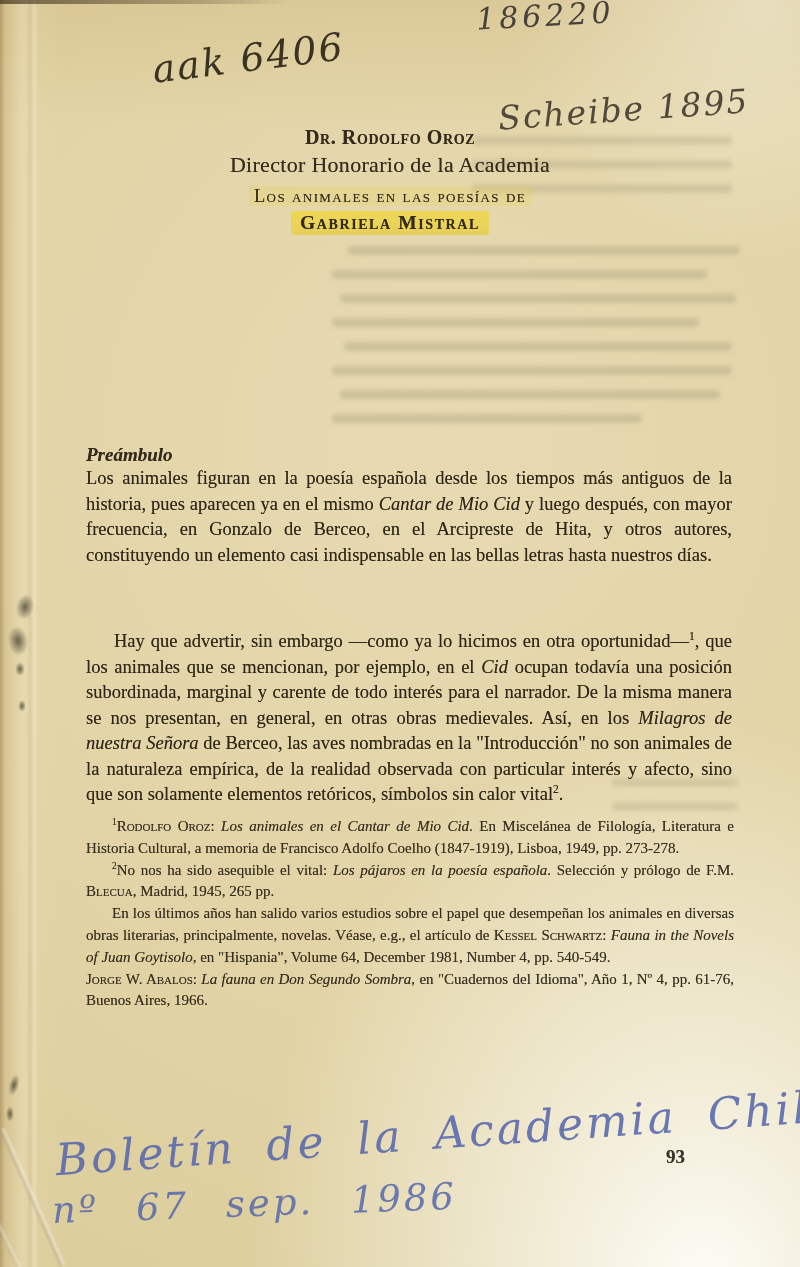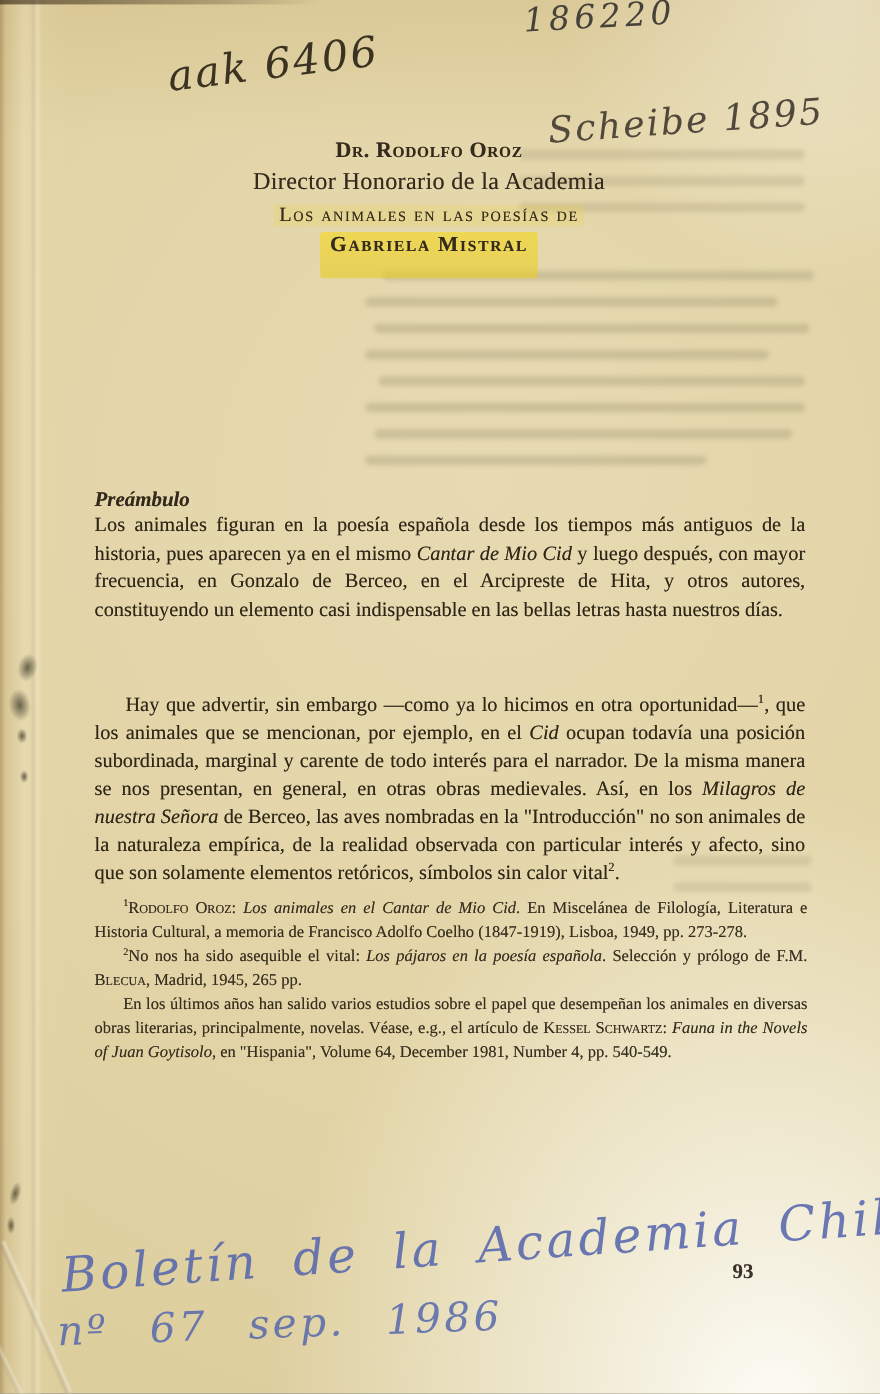--- a/index.html
+++ b/index.html
@@ -28,21 +28,21 @@
     position:absolute; left:40px; top:126px; width:700px;
     text-align:center; color:#342b1c;
   }
   .h-author{ font-size:20px; font-weight:700; letter-spacing:.6px; }
   .h-role{ font-size:22px; margin-top:3px; letter-spacing:.3px; }
   .h-title1{ font-size:18.5px; font-weight:400; letter-spacing:1.4px; margin-top:8px; }
   .h-title1 .hl-soft{ background:rgba(233,212,85,.28); padding:0 5px; border-radius:2px; }
   .h-title2{ font-size:19.5px; font-weight:700; letter-spacing:1.6px; margin-top:5px; }
   .h-title2 .hl-strong{
     background:linear-gradient(rgba(241,216,60,.78), rgba(231,203,48,.66));
-    padding:1px 9px 20px 9px; border-radius:3px;text-align:right;
+    padding:1px 9px 2px 9px; border-radius:3px;text-align:right;
   }
 
   
   .hand{ font-family:"DejaVu Serif",serif; font-style:italic; }
   .hw-accession{ position:absolute; left:476px; top:-2px; font-size:30px; letter-spacing:4px; color:#46413a; transform:rotate(-3deg); }
   .hw-shelf{ position:absolute; left:152px; top:36px; font-size:38px; letter-spacing:2px; color:#3a3322; transform:rotate(-7deg); }
   .hw-scheibe{ position:absolute; left:498px; top:90px; font-size:33px; letter-spacing:2px; color:#51493c; transform:rotate(-4deg); }
   .hw-blue1{
     position:absolute; left:55px; top:1112px; width:640px;
     font-size:44px; letter-spacing:3px; word-spacing:14px;
@@ -171,20 +171,21 @@
   <p class="body-par p2 print"><span>Hay que advertir, sin embargo —como ya lo hicimos en otra oportunidad—</span><sup>1</sup><span>, que los animales que se mencionan, por ejemplo, en el </span><span class="it">Cid</span><span> ocupan todavía una posición subordinada, marginal y carente de todo interés para el narrador. De la misma manera se nos presentan, en general, en otras obras medievales. Así, en los </span><span class="it">Milagros de nuestra Señora</span><span> de Berceo, las aves nombradas en la "Introducción" no son animales de la naturaleza empírica, de la realidad observada con particular interés y afecto, sino que son solamente elementos retóricos, símbolos sin calor vital</span><sup>2</sup><span>.</span></p>
 
   <div class="footnotes print">
     <p class="fn-indent"><sup>1</sup><span class="sc">Rodolfo Oroz</span><span>: </span><span class="it">Los animales en el Cantar de Mio Cid</span><span>. En Miscelánea de Filología, Literatura e Historia Cultural, a memoria de Francisco Adolfo Coelho (1847-1919), Lisboa, 1949, pp. 273-278.</span></p>
 
     <p class="fn-indent"><sup>2</sup><span>No nos ha sido asequible el vital: </span><span class="it">Los pájaros en la poesía española</span><span>. Selección y prólogo de </span><span class="sc">F.M. Blecua</span><span>, Madrid, 1945, 265 pp.</span></p>
 
     <p class="fn-indent"><span>En los últimos años han salido varios estudios sobre el papel que desempeñan los animales en diversas obras literarias, principalmente, novelas. Véase, e.g., el artículo de </span><span class="sc">Kessel Schwartz</span><span>: </span><span class="it">Fauna in the Novels of Juan Goytisolo</span><span>, en "Hispania", Volume 64, December 1981, Number 4, pp. 540-549.</span></p>
 
 
+    <p><span class="sc">Jorge W. Abalos</span><span>: </span><span class="it">La fauna en Don Segundo Sombra</span><span>, en "Cuadernos del Idioma", Año 1, Nº 4, pp. 61-76, Buenos Aires, 1966.</span></p>
 
   </div>
 
   <div class="hand hw-blue1">Boletín de la Academia Chilena</div>
   <div class="hand hw-blue2">nº 67  sep. 1986</div>
 
   <div class="page-number print">93</div>
 
 </div>
 

